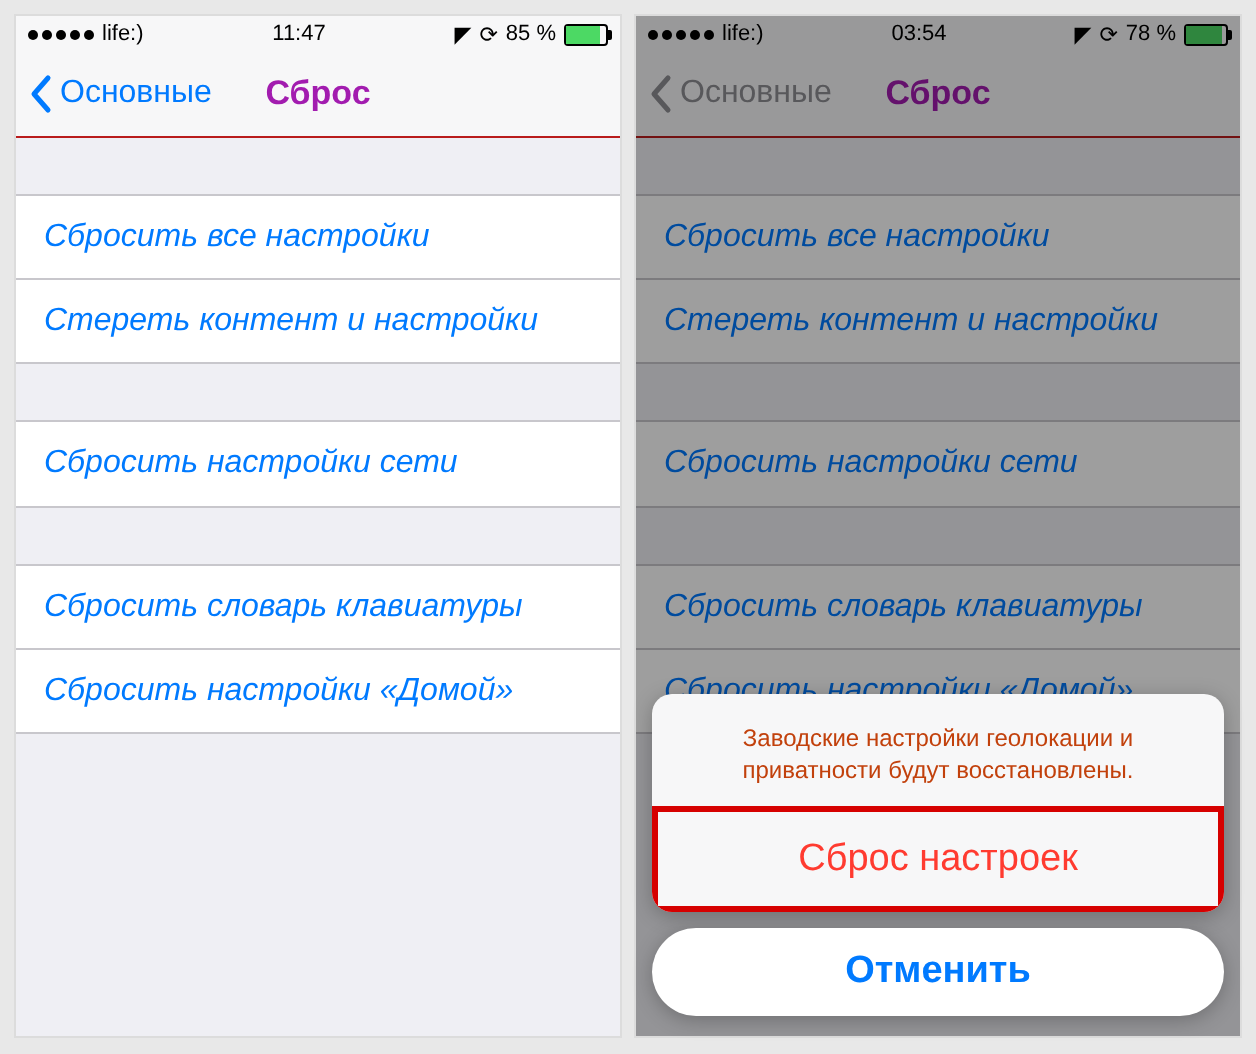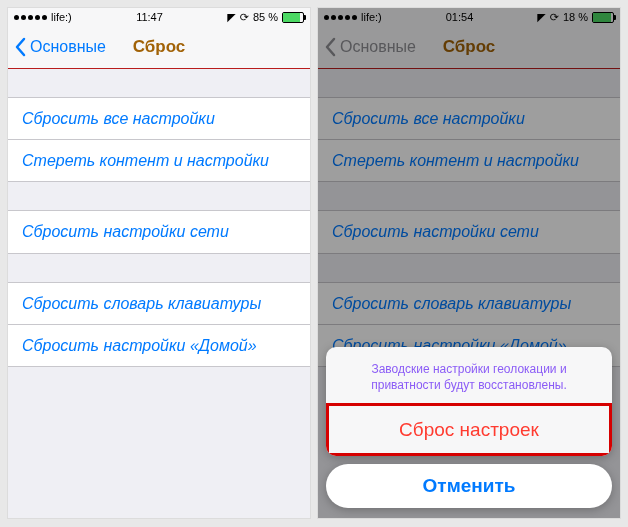--- a/index.html
+++ b/index.html
@@ -85,21 +85,21 @@
     color: #007aff;
     font-size: 16px;
   }
   .nav-back svg { display:block; }
   .nav-title {
     position: absolute;
     left: 0; right: 0;
     text-align: center;
     font-size: 17px;
     font-weight: 600;
-    color: #a16207;
+    color: #a21caf;
     pointer-events: none;
   }
 
   
   .group {
     margin-top: 28px;
   }
   .group:first-of-type { margin-top: 24px; }
   .cell {
     background: #fff;
@@ -138,21 +138,21 @@
   .sheet {
     background: #f7f7f8;
     border-radius: 10px;
     overflow: hidden;
     margin-bottom: 8px;
     box-shadow: 0 2px 10px rgba(0,0,0,0.25);
   }
   .sheet-msg {
     padding: 14px 18px 10px;
     font-size: 12px;
-    color: #8b5cf6;
+    color: #c2410c;
     text-align: center;
     line-height: 1.35;
   }
   .sheet-btn {
     border-top: 1px solid #cfced3;
     text-align: center;
     font-size: 19px;
     padding: 15px 0;
   }
   .sheet-btn.destructive { color: #ff3b30; }
@@ -231,25 +231,25 @@
       <div class="status-left">
         <div class="signal-dots">
           <span></span>
             <span></span>
             <span></span>
             <span></span>
             <span></span>
         </div>
         <span>life:)</span>
       </div>
-      <span>01:54</span>
+      <span>03:54</span>
       <div class="status-right">
         <span>◤</span>
         <span>⟳</span>
-        <span>18 %</span>
+        <span>78 %</span>
         <div class="battery">
           <div class="fill" style="width:90%"></div>
         </div>
       </div>
     </div>
 
     <div class="nav-bar">
       <div class="nav-back">
         <svg width="12" height="20" viewBox="0 0 12 20">
           <polyline points="10,2 3,10 10,18" fill="none" stroke="#8e8e93" stroke-width="2.5" stroke-linecap="round" stroke-linejoin="round"></polyline>

